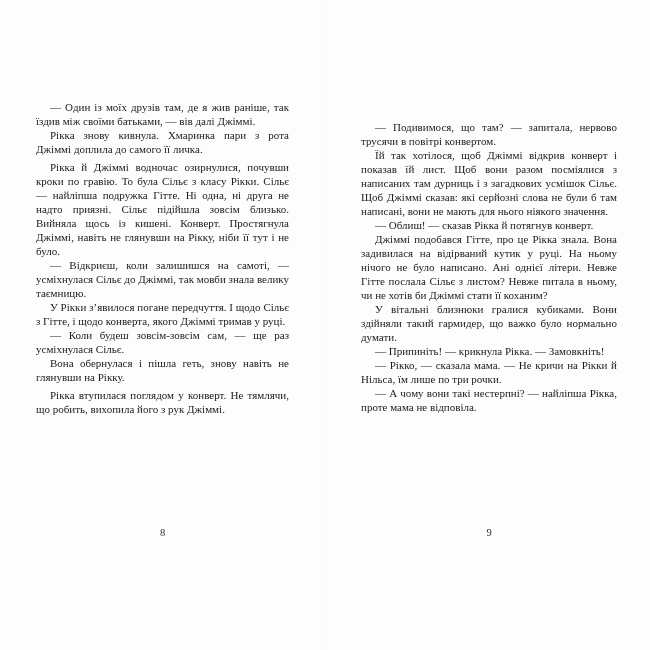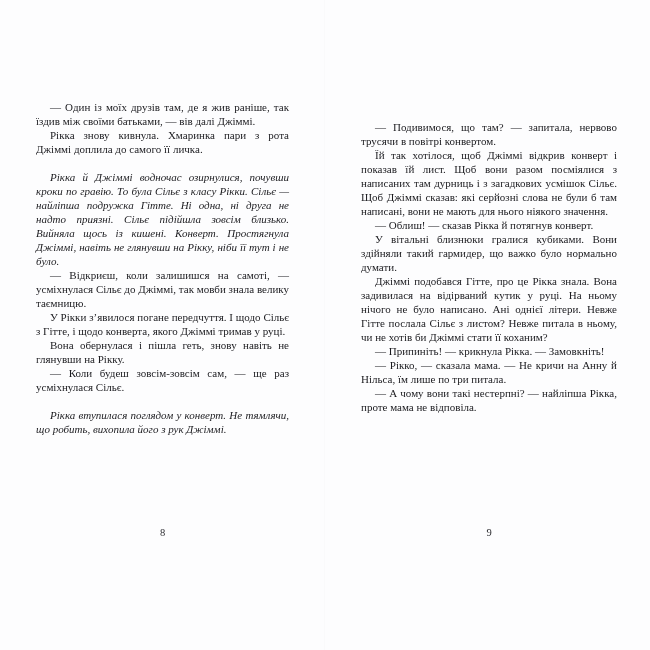--- a/index.html
+++ b/index.html
@@ -47,22 +47,21 @@
   .text-block.right {
     left: 361px;
     width: 256px;
     margin-top: 20px;
   }
   p.para {
     margin: 0;
     text-indent: 14px;
   }
   p.gap-before {
-    margin-top: 14px;
-    font-style: italic;
+    margin-top: 4px;
   }
   .page-number {
     position: absolute;
     font-family: "Liberation Serif", "DejaVu Serif", serif;
     font-size: 10.5px;
     color: #2a2a2e;
     text-align: center;
     letter-spacing: 0;
   }
   .page-number.left {
@@ -91,31 +90,31 @@
   <div class="page page-left"></div>
   <div class="page page-right"></div>
   <div class="edge-shade" style="left:324px"></div>
 
   <div class="text-block left" id="left-text">
       <p class="para">— Один із моїх друзів там, де я жив раніше, так їздив між своїми батьками, — вів далі Джіммі.</p>
       <p class="para">Рікка знову кивнула. Хмаринка пари з рота Джіммі доплила до самого її личка.</p>
       <p class="para gap-before">Рікка й Джіммі водночас озирнулися, почувши кроки по гравію. То була Сільє з класу Рікки. Сільє — найліпша подружка Гітте. Ні одна, ні друга не надто приязні. Сільє підійшла зовсім близько. Вийняла щось із кишені. Конверт. Простягнула Джіммі, навіть не глянувши на Рікку, ніби її тут і не було.</p>
       <p class="para">— Відкриєш, коли залишишся на самоті, — усміхнулася Сільє до Джіммі, так мовби знала велику таємницю.</p>
       <p class="para">У Рікки з’явилося погане передчуття. І щодо Сільє з Гітте, і щодо конверта, якого Джіммі тримав у руці.</p>
+      <p class="para">— Коли будеш зовсім-зовсім сам, — ще раз усміхнулася Сільє.</p>
       <p class="para">Вона обернулася і пішла геть, знову навіть не глянувши на Рікку.</p>
-      <p class="para">— Коли будеш зовсім-зовсім сам, — ще раз усміхнулася Сільє.</p>
       <p class="para gap-before">Рікка втупилася поглядом у конверт. Не тямлячи, що робить, вихопила його з рук Джіммі.</p>
     </div>
   <div class="page-number left">8</div>
 
   <div class="text-block right" id="right-text">
       <p class="para">— Подивимося, що там? — запитала, нервово трусячи в повітрі конвертом.</p>
       <p class="para">Їй так хотілося, щоб Джіммі відкрив конверт і показав їй лист. Щоб вони разом посміялися з написаних там дурниць і з загадкових усмішок Сільє. Щоб Джіммі сказав: які серйозні слова не були б там написані, вони не мають для нього ніякого значення.</p>
       <p class="para">— Облиш! — сказав Рікка й потягнув конверт.</p>
+      <p class="para">Джіммі подобався Гітте, про це Рікка знала. Вона задивилася на відірваний кутик у руці. На ньому нічого не було написано. Ані однієї літери. Невже Гітте послала Сільє з листом? Невже питала в ньому, чи не хотів би Джіммі стати її коханим?</p>
       <p class="para">У вітальні близнюки гралися кубиками. Вони здійняли такий гармидер, що важко було нормально думати.</p>
-      <p class="para">Джіммі подобався Гітте, про це Рікка знала. Вона задивилася на відірваний кутик у руці. На ньому нічого не було написано. Ані однієї літери. Невже Гітте послала Сільє з листом? Невже питала в ньому, чи не хотів би Джіммі стати її коханим?</p>
       <p class="para">— Припиніть! — крикнула Рікка. — Замовкніть!</p>
-      <p class="para">— Рікко, — сказала мама. — Не кричи на Анну й Нільса, їм лише по три питала.</p>
+      <p class="para">— Рікко, — сказала мама. — Не кричи на Рікки й Нільса, їм лише по три рочки.</p>
       <p class="para">— А чому вони такі нестерпні? — найліпша Рікка, проте мама не відповіла.</p>
     </div>
   <div class="page-number right">9</div>
 
 </div>
 
 </body></html>

